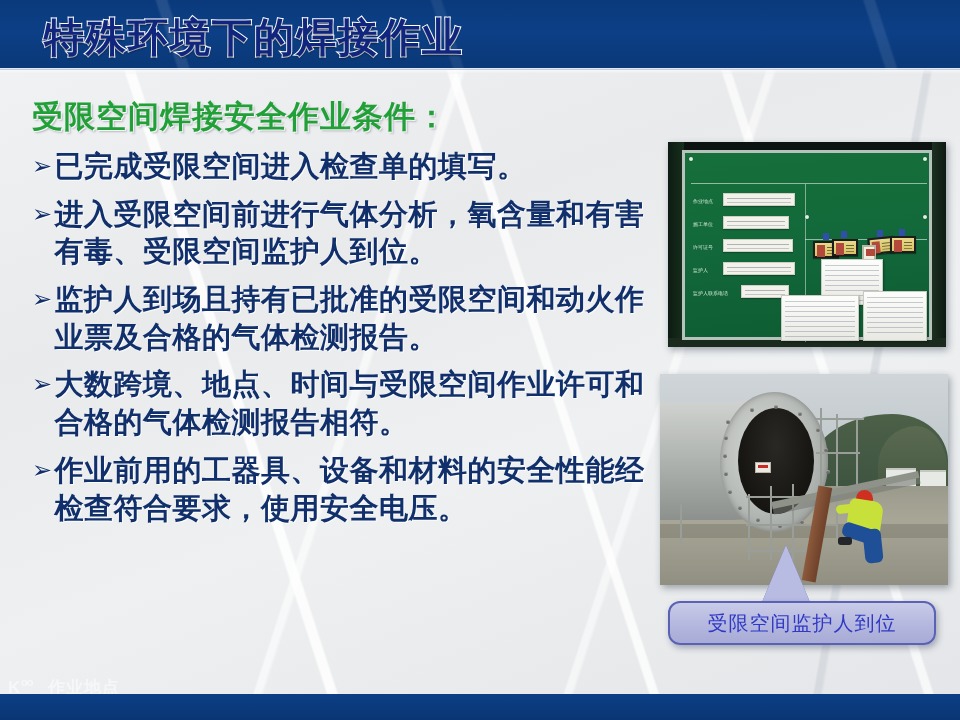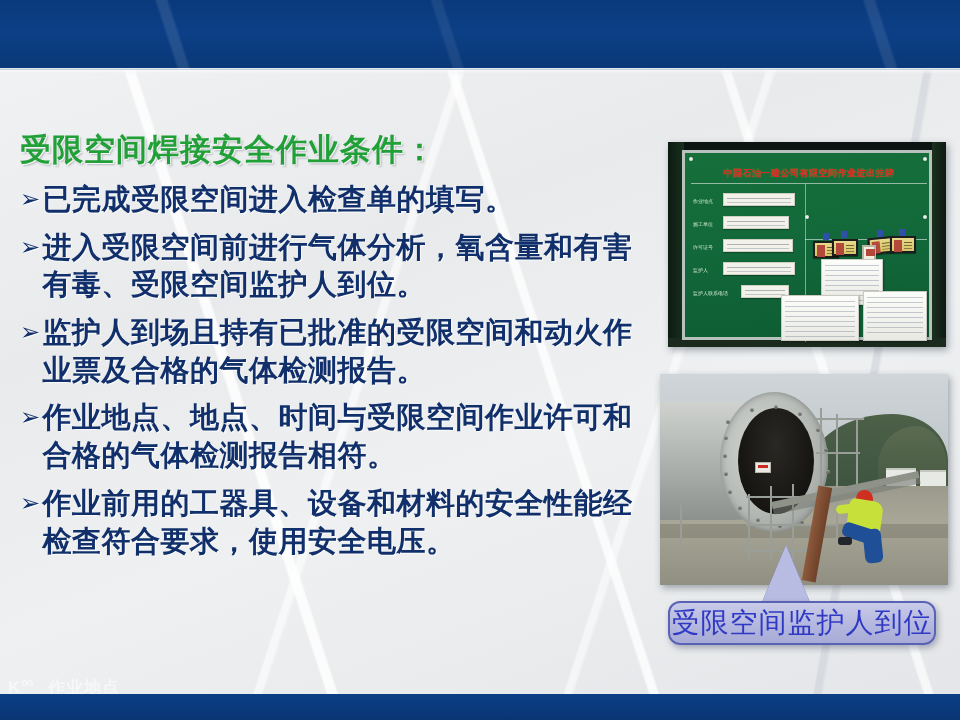--- a/index.html
+++ b/index.html
@@ -52,21 +52,21 @@
     font-size:40px; font-weight:bold; letter-spacing:2px;
     color:#10267e;
     -webkit-text-stroke:2px #ffffff;
     paint-order:stroke fill;
     text-shadow:0 2px 2px rgba(0,0,0,.35);
     white-space:nowrap;
   }
 
   
   .content {
-    position:absolute; left:20px; top:96px; width:626px;margin-top:33px;
+    position:absolute; left:32px; top:96px; width:626px;
   }
   .section-heading {
     font-size:31px; font-weight:bold; color:#21a038;
     text-shadow:1px 1px 0 rgba(255,255,255,.85), 2px 2px 2px rgba(80,90,100,.35);
     letter-spacing:1px;
     margin-bottom:8px;
     white-space:nowrap;
   }
   .bullet {
     display:flex; align-items:flex-start;
@@ -208,21 +208,21 @@
     z-index:-1;
   }
   .callout-box {
     position:absolute; left:0; top:56px; width:268px; height:44px;
     background:linear-gradient(180deg,#c9cbe8 0%, #b4b7de 55%, #a7abd6 100%);
     border:2px solid #5a62b5; border-radius:12px;
     box-shadow:2px 3px 6px rgba(60,70,100,.4);
     display:flex; align-items:center; justify-content:center;
   }
   .callout-text {
-    font-size:28px; color:#2f39c4; letter-spacing:1px;
+    font-size:20px; color:#2f39c4; letter-spacing:1px;
     font-family:"Liberation Serif","DejaVu Serif",serif;
     white-space:nowrap;
   }
 
   
   .bottom-bar {
     position:absolute; left:0; top:694px; width:960px; height:26px;
     background:linear-gradient(180deg,#0c3f86,#0a3573);
   }
   .watermark {
@@ -243,20 +243,21 @@
 <body>
 
 <div class="slide">
 
   <div class="bg-streaks"></div>
 
   <div class="banner">
     <div class="sheen"></div>
   </div>
   <div class="banner-underline"></div>
+  <div class="banner-title">特殊环境下的焊接作业</div>
 
   <div class="content">
 
     <div class="section-heading">受限空间焊接安全作业条件：</div>
 
     <div class="bullet">
       <span class="bullet-marker">➢</span>
       <span class="bullet-text">已完成受限空间进入检查单的填写。</span>
     </div>
 
@@ -265,38 +266,37 @@
       <span class="bullet-text">进入受限空间前进行气体分析，氧含量和有害有毒、受限空间监护人到位。</span>
     </div>
 
     <div class="bullet">
       <span class="bullet-marker">➢</span>
       <span class="bullet-text">监护人到场且持有已批准的受限空间和动火作业票及合格的气体检测报告。</span>
     </div>
 
     <div class="bullet">
       <span class="bullet-marker">➢</span>
-      <span class="bullet-text">作业地点、地点、时间与受限空间作业许可和合格的气体检测报告相符。</span>
+      <span class="bullet-text">大数跨境、地点、时间与受限空间作业许可和合格的气体检测报告相符。</span>
     </div>
 
     <div class="bullet">
       <span class="bullet-marker">➢</span>
       <span class="bullet-text">作业前用的工器具、设备和材料的安全性能经检查符合要求，使用安全电压。</span>
     </div>
 
   </div>
 
   <div class="photo photo-1">
     <div class="p1-top"></div>
     <div class="p1-wall-l"></div>
     <div class="p1-wall-r"></div>
     <div class="p1-bot"></div>
 
     <div class="board-frame">
-      <div class="board-title">中国石油一建公司有限空间作业进出挂牌</div>
       <div class="board-divider-h"></div>
       <div class="board-divider-v"></div>
 
       <div class="board-bolt" style="left:4px;top:4px;"></div>
       <div class="board-bolt" style="left:238px;top:4px;"></div>
       <div class="board-bolt" style="left:120px;top:62px;"></div>
       <div class="board-bolt" style="left:238px;top:62px;"></div>
 
       <div class="board-label" style="left:8px;top:45px;">作业地点</div>
       <div class="board-slip" style="left:38px;top:40px;width:72px;height:13px;"></div>

